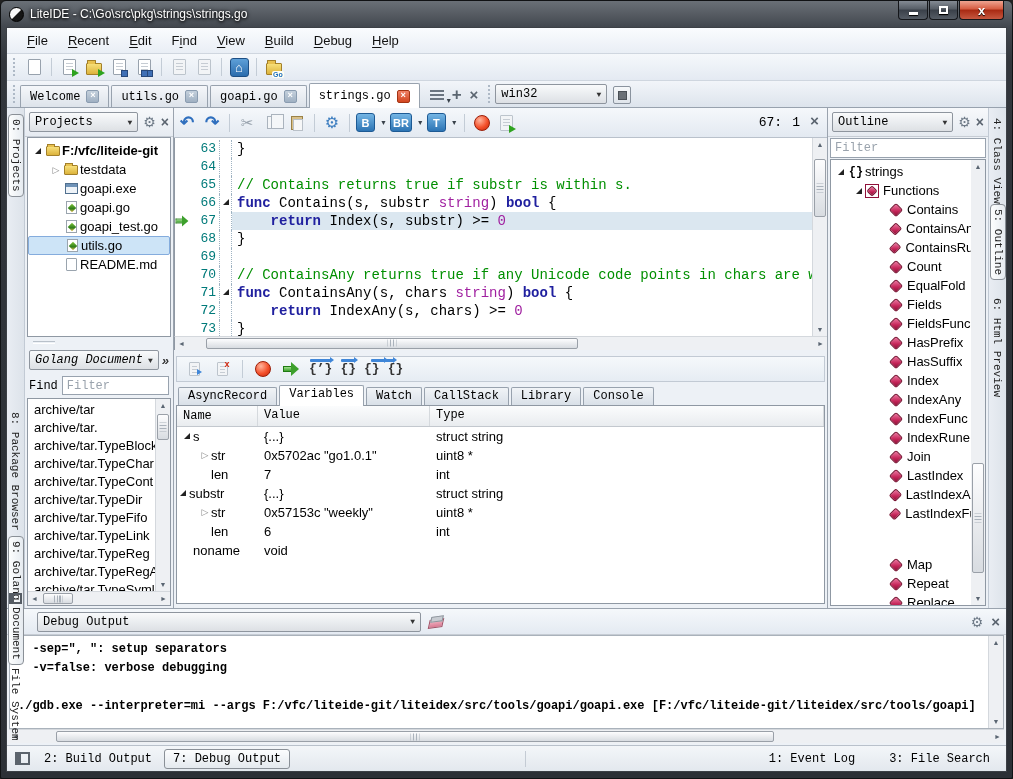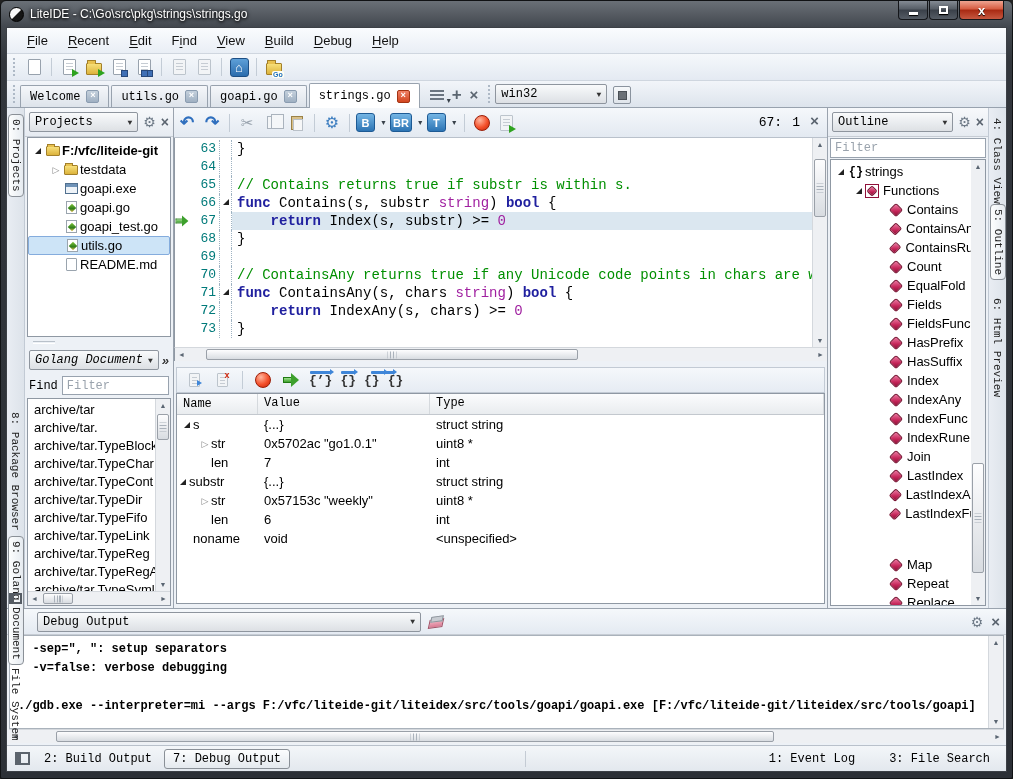--- a/index.html
+++ b/index.html
@@ -575,20 +575,28 @@
                 <span class="shaft"></span>
                 <span class="head"></span>
               </span>
             </span>
           <span class="step-icon"><span class="sarr"></span>{’}</span>
           <span class="step-icon"><span class="sarr"></span>{}</span>
           <span class="step-icon"><span class="sarr" style="left:8px;right:-4px"></span>{}</span>
           <span class="step-icon"><span class="sarr" style="left:-6px;right:10px"></span>{}</span>
         </div>
 
+        <div class="dbg-tabs" id="dbgtabs">
+            <div class="dtab">AsyncRecord</div>
+            <div class="dtab active">Variables</div>
+            <div class="dtab">Watch</div>
+            <div class="dtab">CallStack</div>
+            <div class="dtab">Library</div>
+            <div class="dtab">Console</div>
+          </div>
 
         <div class="vars">
           <div class="vhead" id="varhead">
               <span class="vc c0" style="padding-left: 6px;">Name</span>
               <span class="vc c1">Value</span>
               <span class="vc c2">Type</span>
             </div>
           <div id="varrows">
               <div class="vrow">
                 <span class="vc c0" style="padding-left: 4px;">
@@ -641,21 +649,20 @@
                 </span>
                 <span class="vc c1">6</span>
                 <span class="vc c2">int</span>
               </div>
               <div class="vrow">
                 <span class="vc c0" style="padding-left: 4px;">
                   <span class="exp"></span>
                   <span>noname</span>
                 </span>
                 <span class="vc c1">void</span>
-                <span class="vc c2">&lt;unspecified&gt;</span>
               </div>
             </div>
         </div>
       </div>
 
       <div class="panel-right">
         <div class="phead">
           <div class="combo">
             <span>Outline</span>
             <span class="carr">▼</span>

